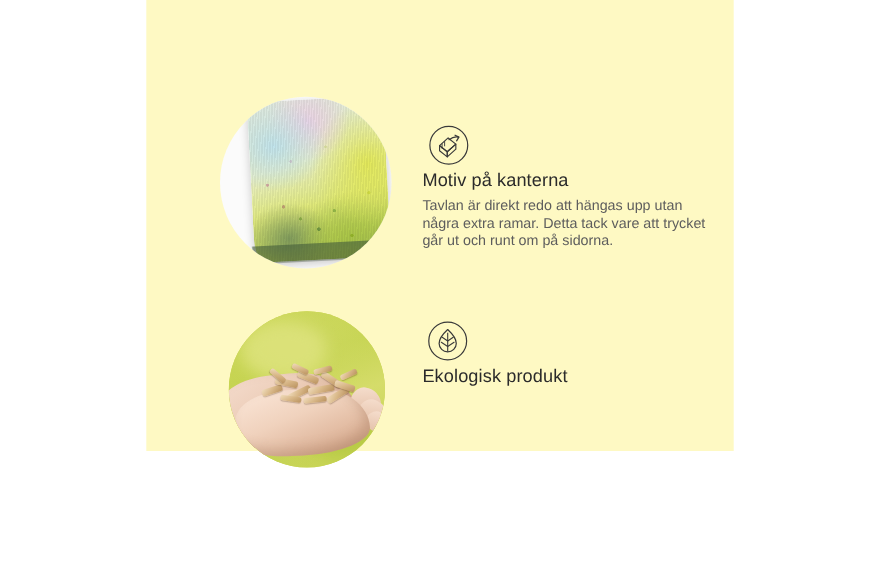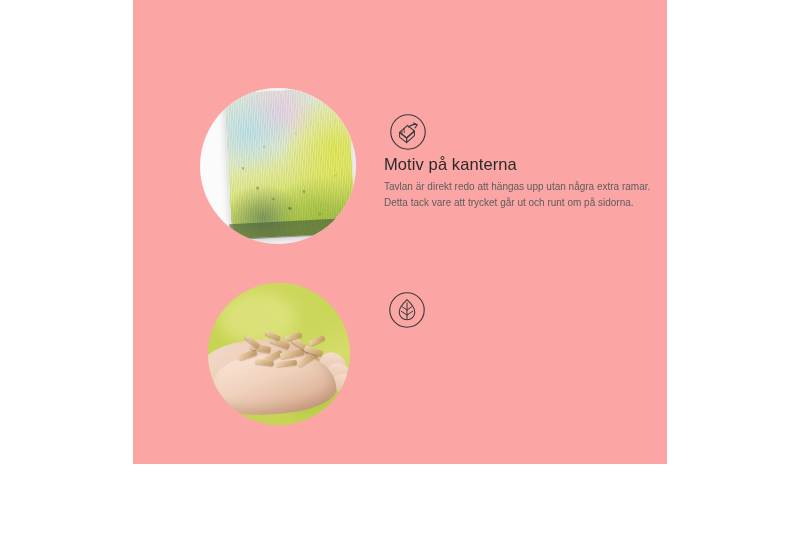--- a/index.html
+++ b/index.html
@@ -20,22 +20,22 @@
     height: 533px;
     background: #ffffff;
   }
 
   
   .panel {
     position: absolute;
     left: 133px;
     top: 0;
     width: 534px;
-    height: 464px;
-    background: #fca5a5;
+    height: 410px;
+    background: #fef9c3;
   }
 
   
   .feature {
     position: absolute;
   }
 
   .feature-1 { left: 0px; top: 0px; }
   .feature-2 { left: 0px; top: 0px; }
 
@@ -198,21 +198,21 @@
   .feat-title {
     margin: 0 0 4px 0;
     font-size: 16.5px;
     font-weight: 400;
     color: #2b2b2b;
     letter-spacing: .1px;
     line-height: 1.2;
   }
   .feat-desc {
     margin: 0;
-    font-size: 10px;
+    font-size: 13px;
     font-weight: 400;
     color: #5d5d5d;
     line-height: 16.2px;
   }
 </style>
 </head>
 <body>
 
 <div class="page">
 
@@ -282,17 +282,18 @@
         <svg viewBox="0 0 40 40" width="40" height="40" aria-hidden="true">
           <circle cx="20" cy="20" r="17.2" fill="none" stroke="#3a3a3a" stroke-width="1.1"></circle>
           <path d="M20 9.6 C25.4 14.6 27.8 18.6 27.8 22.2 C27.8 26.4 24.3 29.8 20 29.8 C15.7 29.8 12.2 26.4 12.2 22.2 C12.2 18.6 14.6 14.6 20 9.6 Z" fill="none" stroke="#3a3a3a" stroke-width="1.1" stroke-linejoin="round"></path>
           <path d="M20 12.4 L20 29.6" fill="none" stroke="#3a3a3a" stroke-width="1.0"></path>
           <path d="M20 20.0 L15.0 16.6 M20 20.0 L25.0 16.6" fill="none" stroke="#3a3a3a" stroke-width="1.0" stroke-linecap="round"></path>
           <path d="M20 25.0 L14.2 21.2 M20 25.0 L25.8 21.2" fill="none" stroke="#3a3a3a" stroke-width="1.0" stroke-linecap="round"></path>
         </svg>
       </div>
 
       <div class="txt-block txt-2">
+        <h3 class="feat-title">Ekologisk produkt</h3>
       </div>
     </div>
 
   </div>
 </div>
 
 </body></html>

